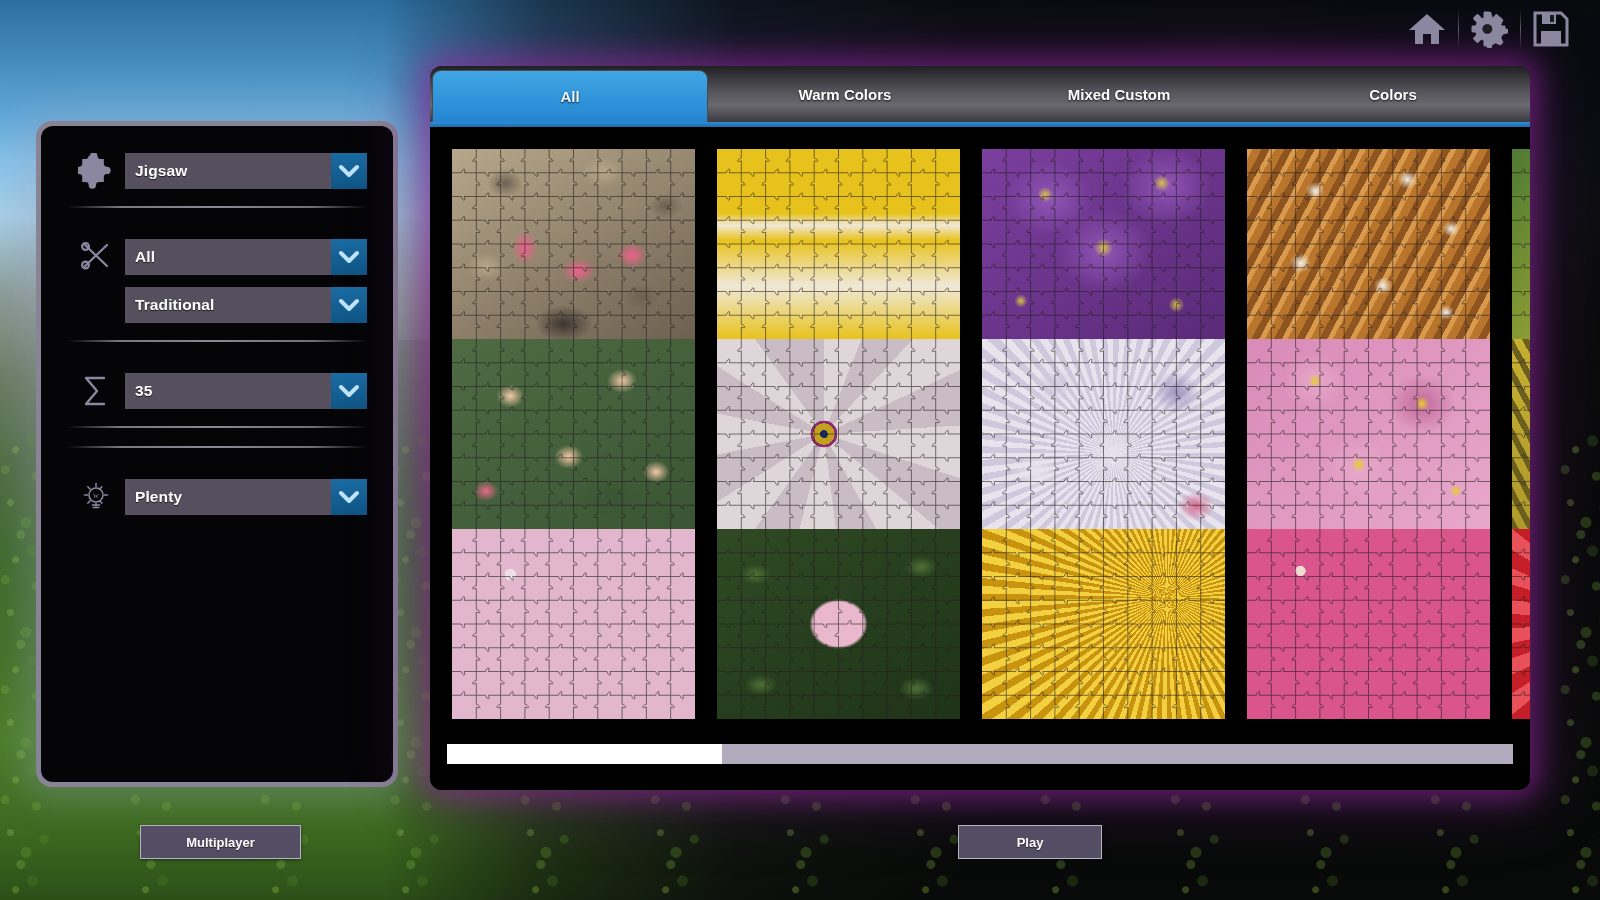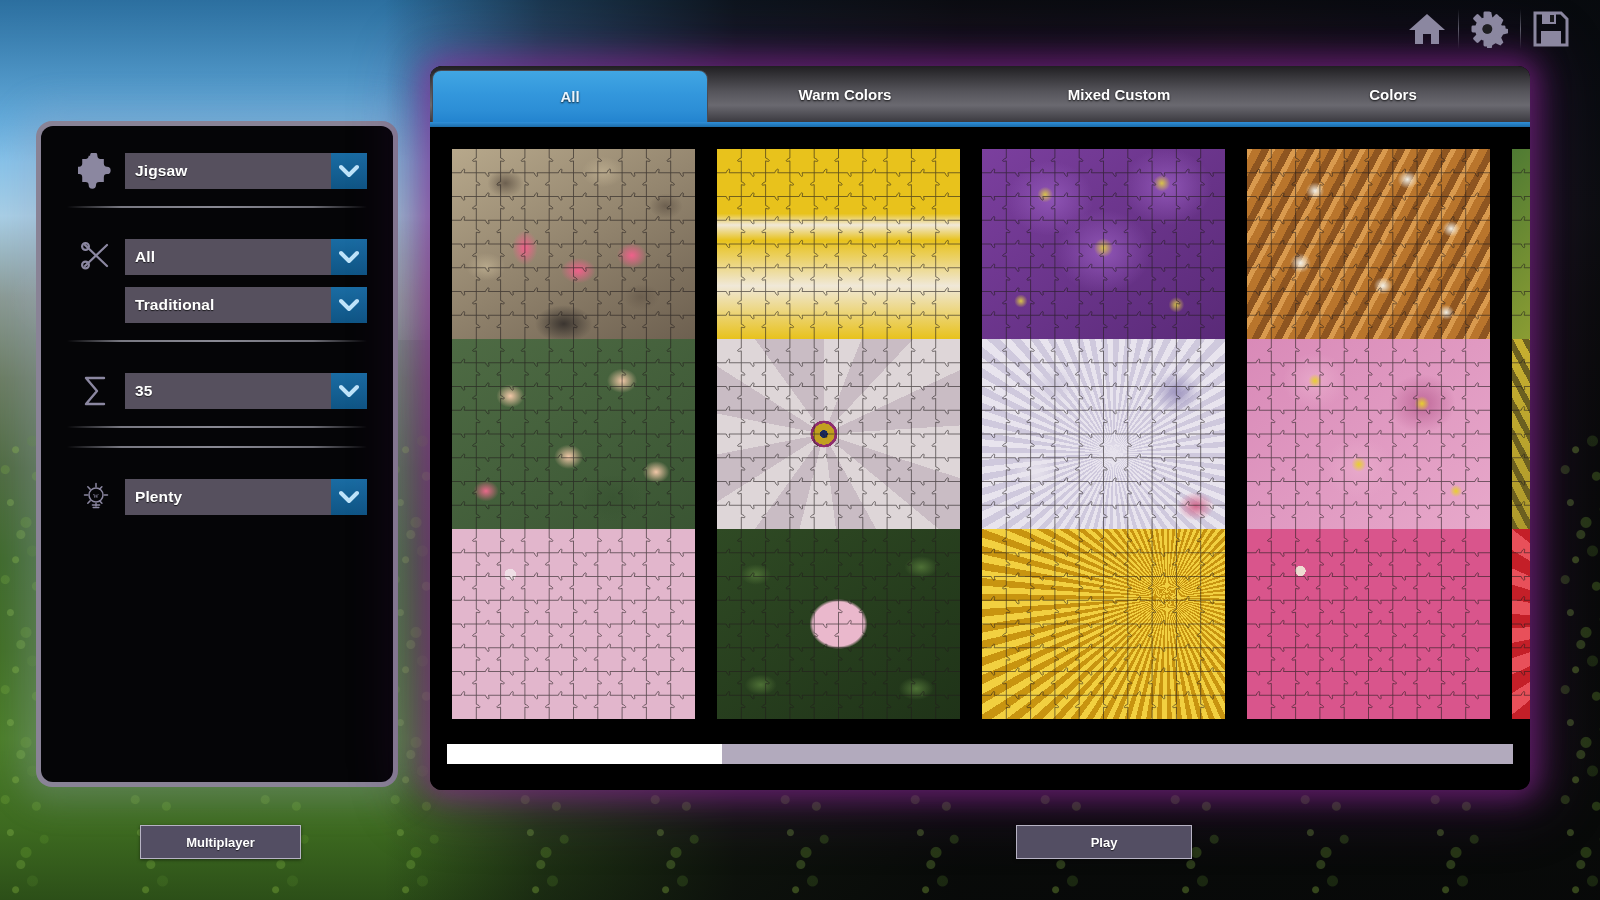--- a/index.html
+++ b/index.html
@@ -174,21 +174,21 @@
     color: #ffffff;
     font-size: 13px;
     font-weight: bold;
     display: flex; align-items: center; justify-content: center;
     cursor: pointer;
     text-shadow: 0 1px 1px rgba(0,0,0,.6);
     z-index: 6;
     box-shadow: 0 1px 3px rgba(0,0,0,.5);
   }
   #multiplayer-button { left: 140px; top: 825px; width: 161px; }
-  #play-button        { left: 1016px; top: 825px; width: 176px; }
+  #play-button        { left: 958px; top: 825px; width: 144px; }
 
   
   .gallery-panel {
     position: absolute;
     left: 430px; top: 66px;
     width: 1100px; height: 724px;
     border-radius: 12px;
     background: #000000;
     box-shadow:
       0 0 28px 9px rgba(150,40,160,.55),

